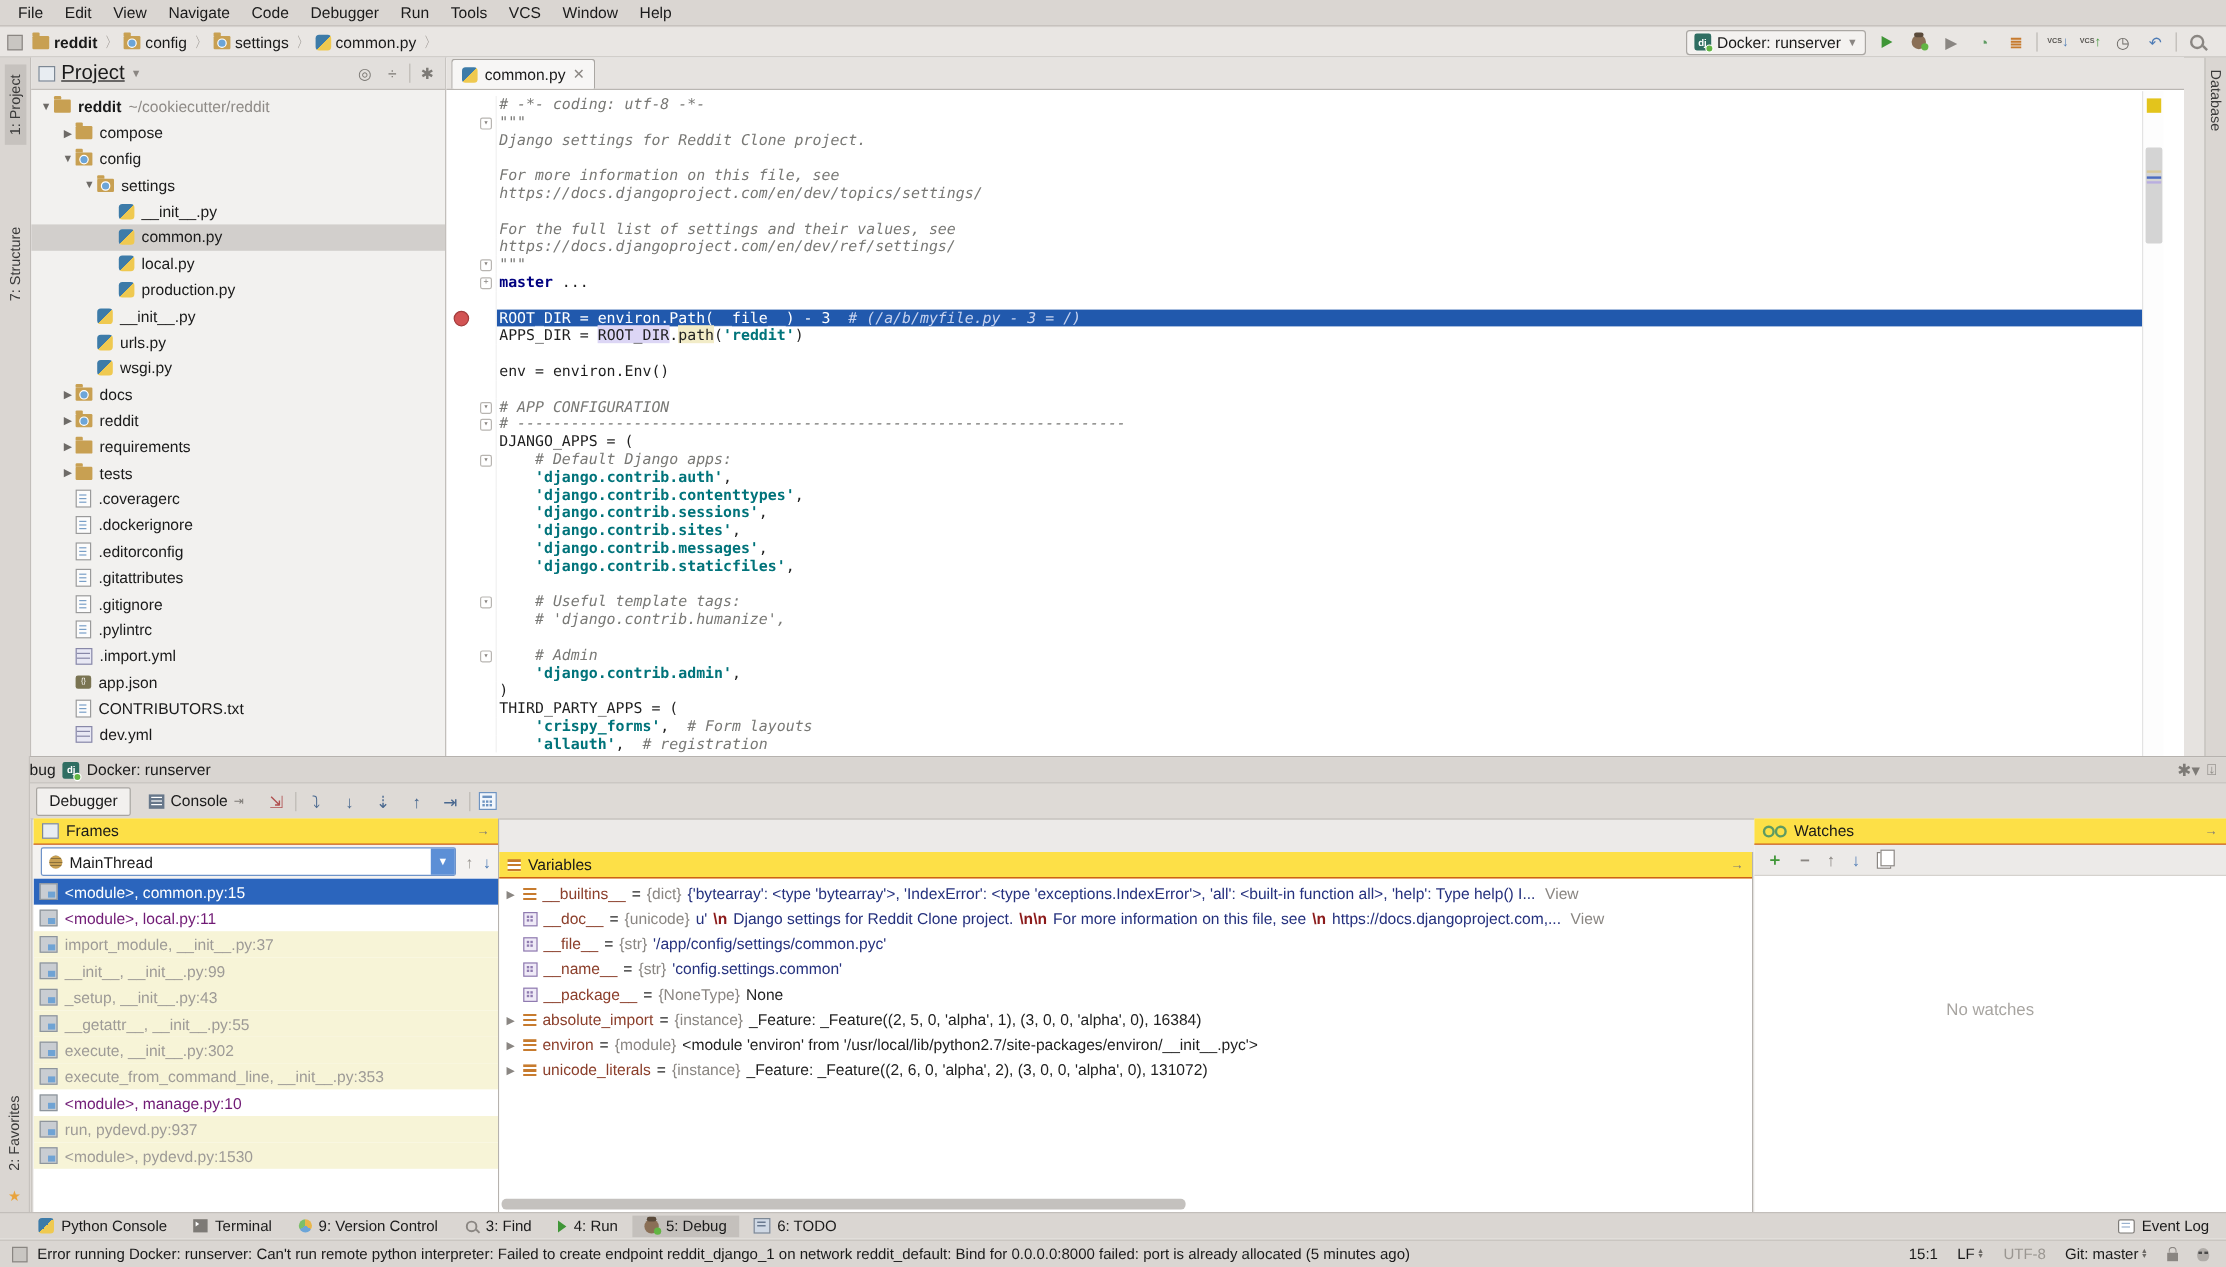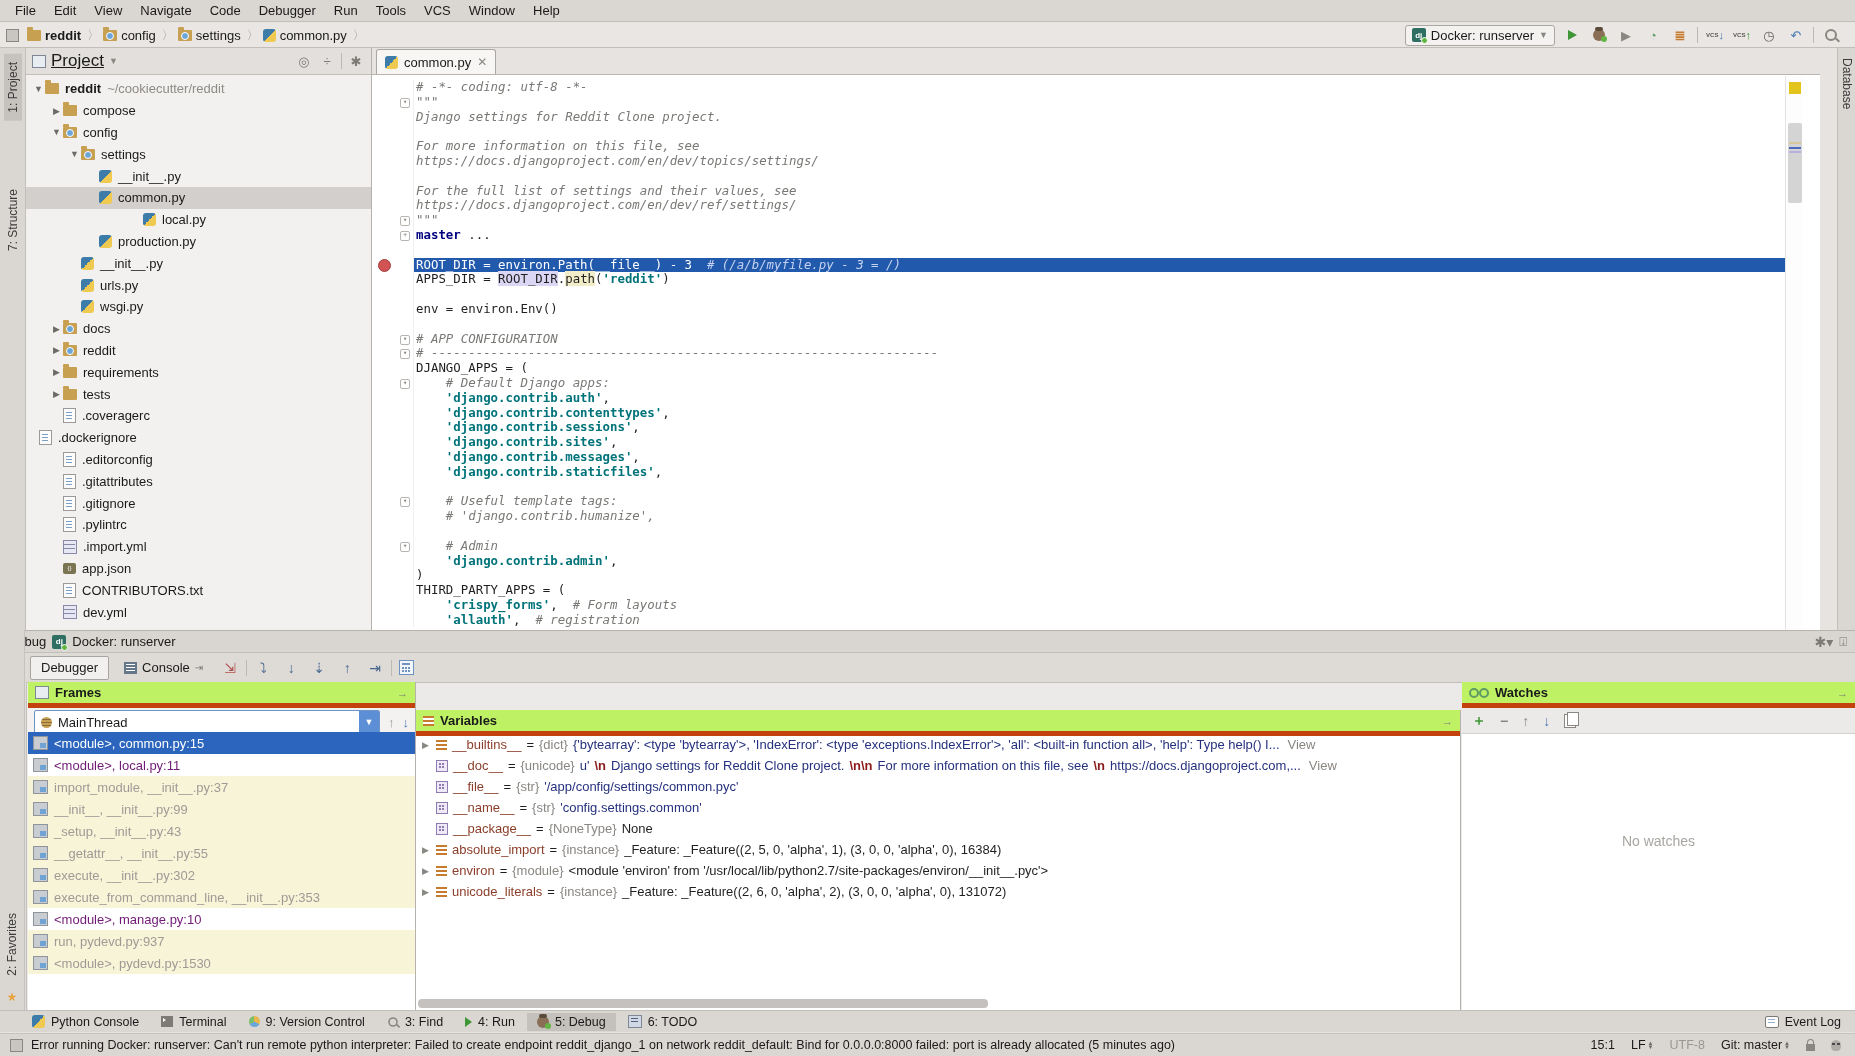--- a/index.html
+++ b/index.html
@@ -106,21 +106,21 @@
   .bpico{width:9px;height:9px;border-radius:50%;background:#d25353;position:relative;}
   .bpico:after{content:"";position:absolute;right:-4px;top:1px;width:3px;height:3px;border-radius:50%;background:#d25353;box-shadow:0 5px 0 #d25353;}
   .muteico{width:10px;height:10px;border-radius:50%;border:2px solid #b08484;position:relative;}
   .muteico:after{content:"";position:absolute;left:-1px;top:3px;width:12px;height:2px;background:#b08484;transform:rotate(-45deg);}
   .monico{width:13px;height:10px;border:1px solid #76726e;background:#fff;position:relative;}
   .monico:after{content:"";position:absolute;left:1px;bottom:1px;width:10px;height:3px;background:#9ab2cf;}
   .pinico{width:4px;height:4px;border-radius:50%;background:#7d7a90;position:relative;}
   .pinico:after{content:"";position:absolute;left:1px;top:3px;width:2px;height:8px;background:#7d7a90;transform:rotate(35deg);}
   
   #frames{position:absolute;left:28px;top:0;width:387px;bottom:0;background:#fff;border-right:1px solid #b6b2ae;}
-  .subhead{height:21px;background:#bef264;border-bottom:5px solid #c2410c;display:flex;align-items:center;gap:6px;padding:0 7px;font-size:13px;font-weight:bold;}
+  .subhead{height:21px;background:#fde047;border-bottom:1px solid #c2410c;display:flex;align-items:center;gap:6px;padding:0 7px;font-size:13px;}
   .subhead .spacer{flex:1;}
   .hidearrow{color:#7d7a76;font-size:11px;}
   .panelico{width:12px;height:11px;border:1px solid #7d8894;background:#e8edf2;display:inline-block;}
   #threadrow{height:28px;display:flex;align-items:center;gap:8px;padding:0 6px;background:#f4f2f0;}
   #threadsel{flex:1;height:22px;background:#fff;border:1px solid #6e93c9;border-radius:2px;display:flex;align-items:center;gap:6px;padding-left:6px;position:relative;}
   #threadsel .dd{position:absolute;right:0;top:0;width:20px;height:100%;background:#5c8fd6;color:#fff;display:flex;align-items:center;justify-content:center;font-size:9px;border-radius:0 1px 1px 0;}
   .coil{width:11px;height:11px;border-radius:50%;background:repeating-linear-gradient(0deg,#c8a052 0 2px,#8a6f3a 2px 3px);}
   .updn{font-size:13px;font-weight:bold;}
   #framelist{position:absolute;left:0;top:50px;right:0;bottom:0;overflow:hidden;}
   .frow{height:22px;display:flex;align-items:center;gap:6px;padding:0 5px;font-size:13px;white-space:nowrap;}
@@ -301,21 +301,21 @@
             </span>
             <span>__init__.py</span>
           </div>
           <div class="trow sel" style="padding-left: 60px;">
             <span class="tarrow"></span>
             <span class="ticon">
               <span class="pyico"></span>
             </span>
             <span>common.py</span>
           </div>
-          <div class="trow" style="padding-left: 60px; margin-left: 44px;">
+          <div class="trow" style="padding-left: 60px;">
             <span class="tarrow"></span>
             <span class="ticon">
               <span class="pyico"></span>
             </span>
             <span>local.py</span>
           </div>
           <div class="trow" style="padding-left: 60px;">
             <span class="tarrow"></span>
             <span class="ticon">
               <span class="pyico"></span>
@@ -371,21 +371,21 @@
             </span>
             <span>tests</span>
           </div>
           <div class="trow" style="padding-left: 24px;">
             <span class="tarrow"></span>
             <span class="ticon">
               <span class="txtico"></span>
             </span>
             <span>.coveragerc</span>
           </div>
-          <div class="trow" style="">
+          <div class="trow" style="padding-left: 24px;">
             <span class="tarrow"></span>
             <span class="ticon">
               <span class="txtico"></span>
             </span>
             <span>.dockerignore</span>
           </div>
           <div class="trow" style="padding-left: 24px;">
             <span class="tarrow"></span>
             <span class="ticon">
               <span class="txtico"></span>

